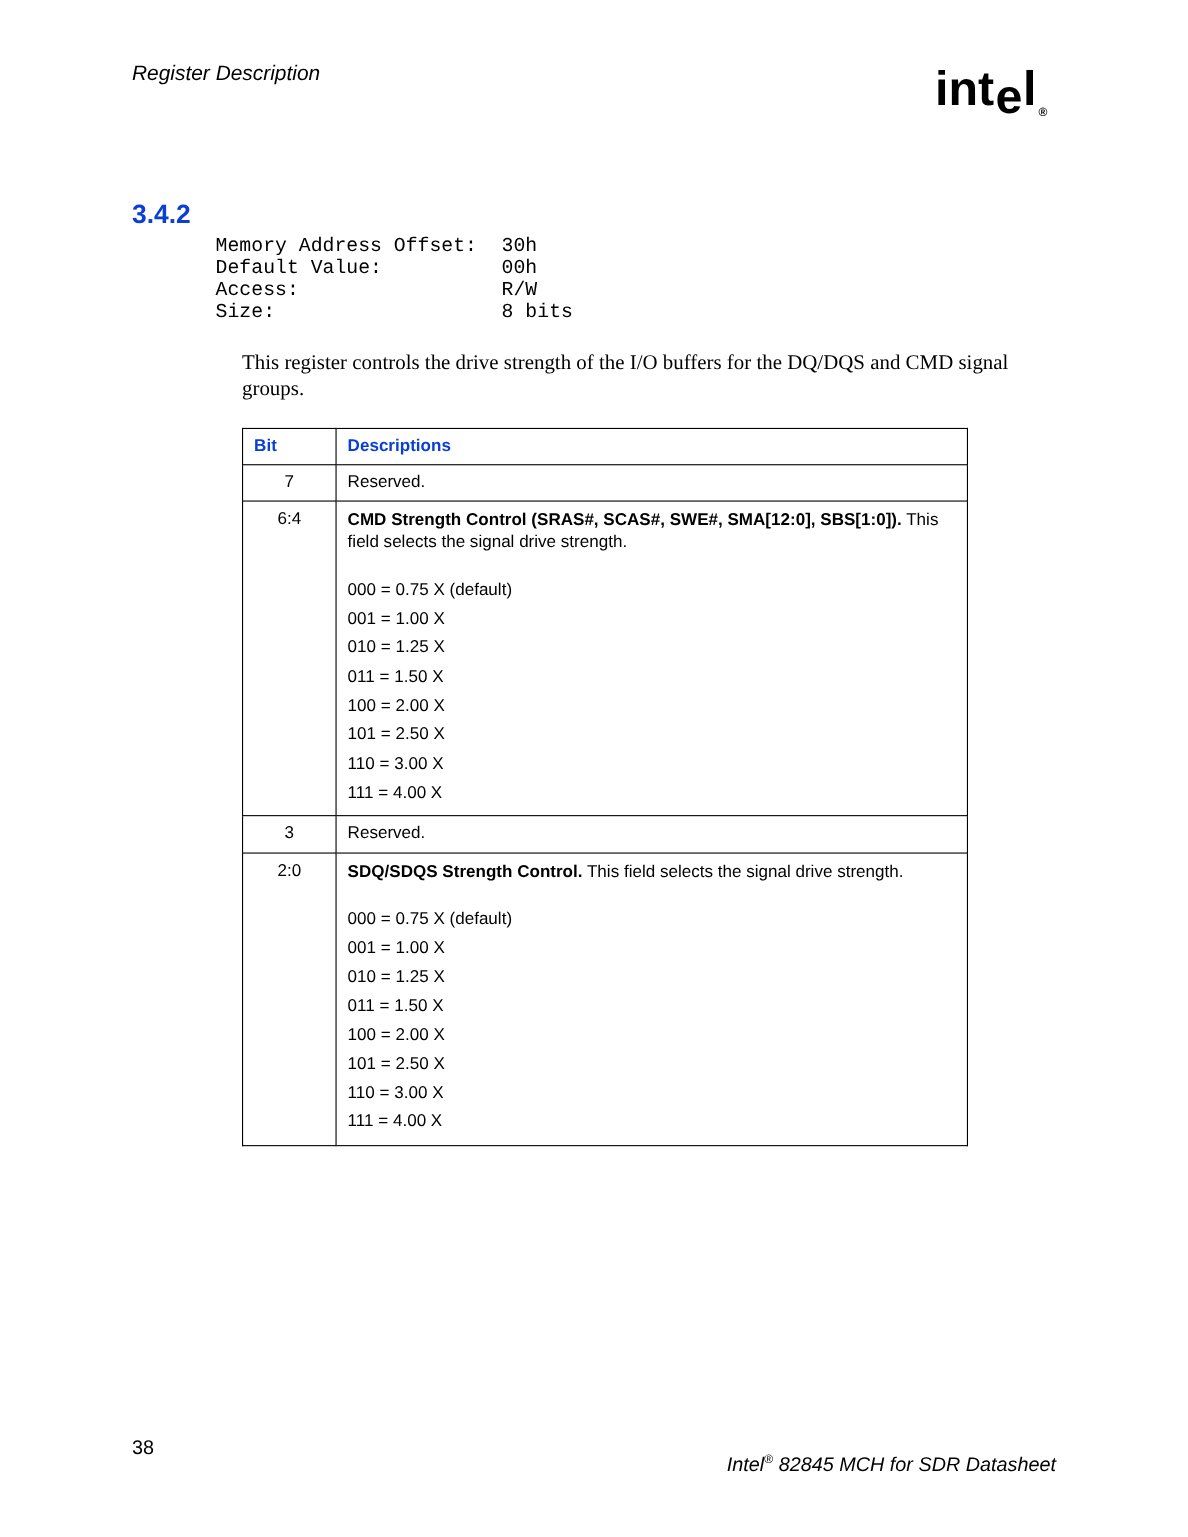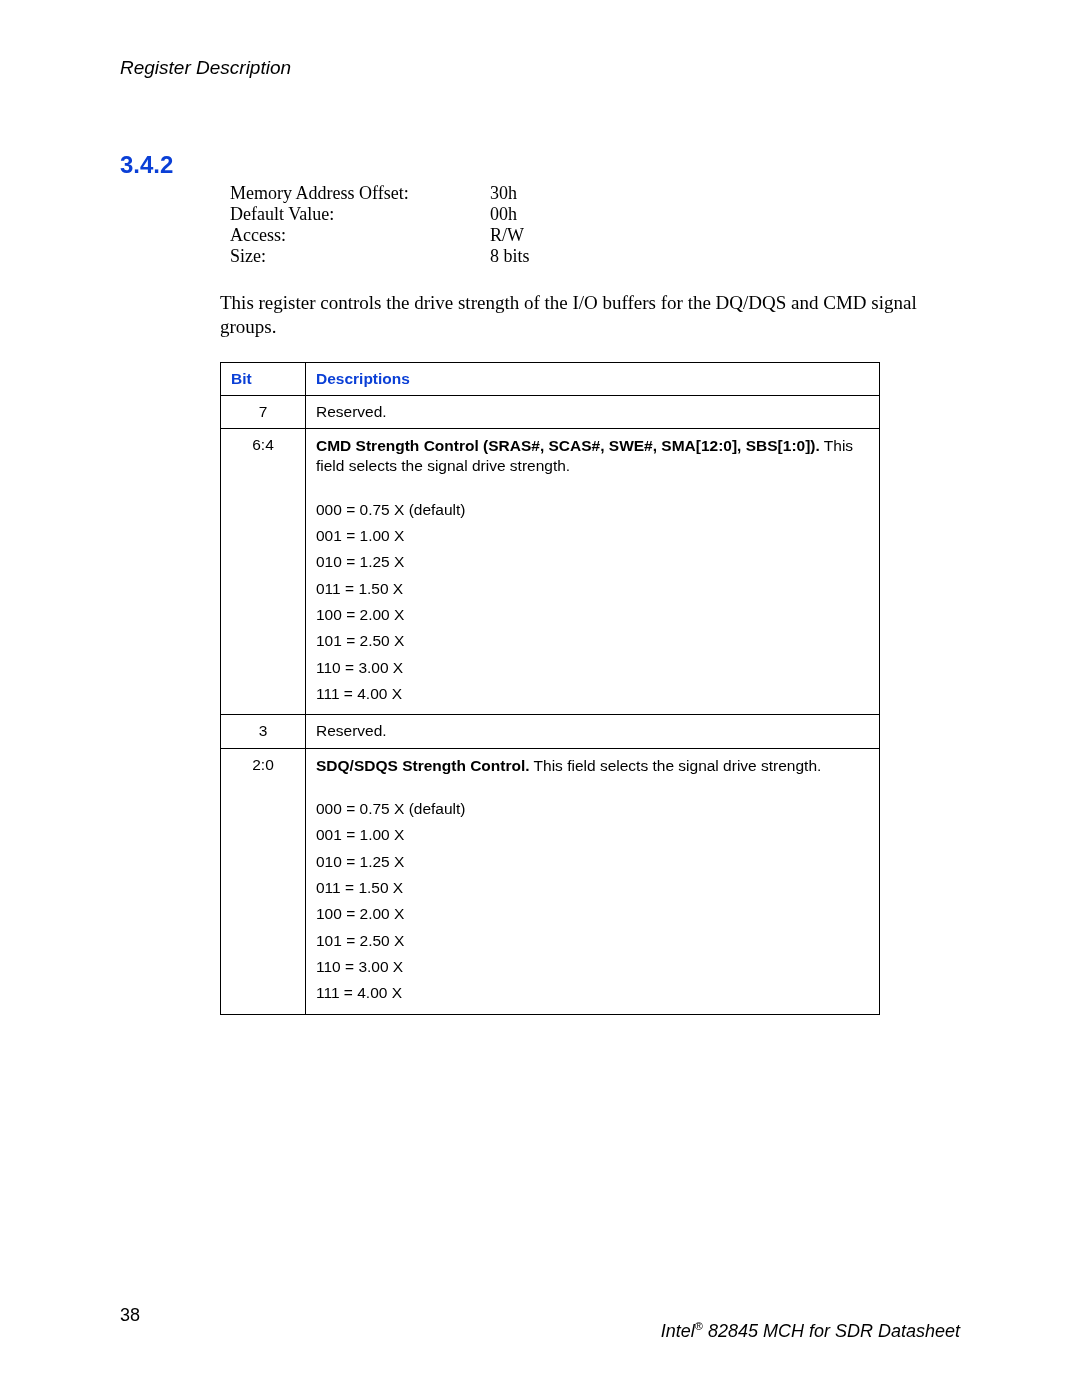--- a/index.html
+++ b/index.html
@@ -47,23 +47,23 @@
     flex: 0 0 100px;
   }
   .section-title {
     font-family: Arial, Helvetica, sans-serif;
     font-weight: 700;
     color: #0a3fd6;
     font-size: 24px;
     line-height: 1.25;
   }
   .info-table {
-    margin-left: 110px;
+    margin-left: 76px;
     margin-top: 4px;
-    font-family: Liberation Serif, serif;
+    font-family: Liberation Mono, monospace;
     font-size: 18px;
   }
   .info-row { display: flex; }
   .info-label { width: 260px; }
   .desc {
     margin-left: 100px;
     margin-top: 24px;
     font-family: "Times New Roman", Times, serif;
     font-size: 19px;
     line-height: 1.28;
@@ -104,20 +104,28 @@
   .footer-right { font-style: italic; margin-top: 15px; }
   .footer-right sup { font-size: 11px; font-style: normal; }
 </style>
 </head>
 <body>
 
 <div class="page">
 
   <div class="header">
     <div class="header-left">Register Description</div>
+    <div class="logo">
+      <svg width="110" height="55" viewBox="0 0 110 55">
+        <text x="0" y="40" font-family="Arial, Helvetica, sans-serif" font-size="44" font-weight="800" fill="#000">int</text>
+        <text x="55" y="48" font-family="Arial, Helvetica, sans-serif" font-size="44" font-weight="800" fill="#000">e</text>
+        <text x="80" y="40" font-family="Arial, Helvetica, sans-serif" font-size="44" font-weight="800" fill="#000">l</text>
+        <text x="94" y="50" font-family="Arial, Helvetica, sans-serif" font-size="11" fill="#000">®</text>
+      </svg>
+    </div>
   </div>
 
   <div class="section">
     <div class="section-num">3.4.2</div>
   </div>
 
   <div class="info-table">
     <div class="info-row">
       <div class="info-label">Memory Address Offset:</div>
       <div>30h</div>

